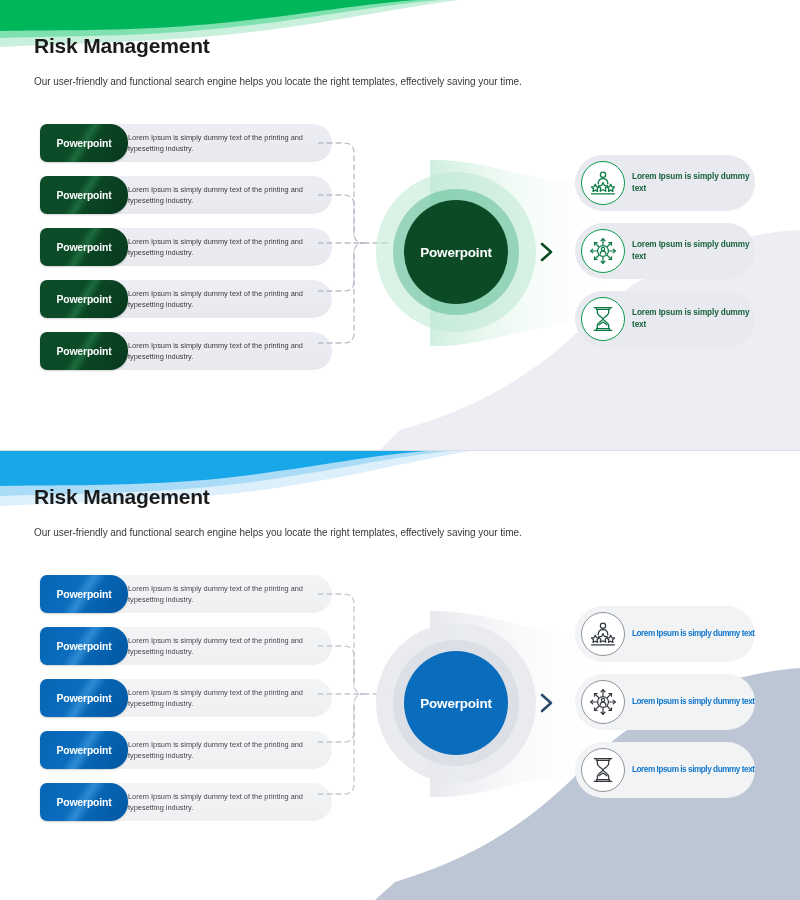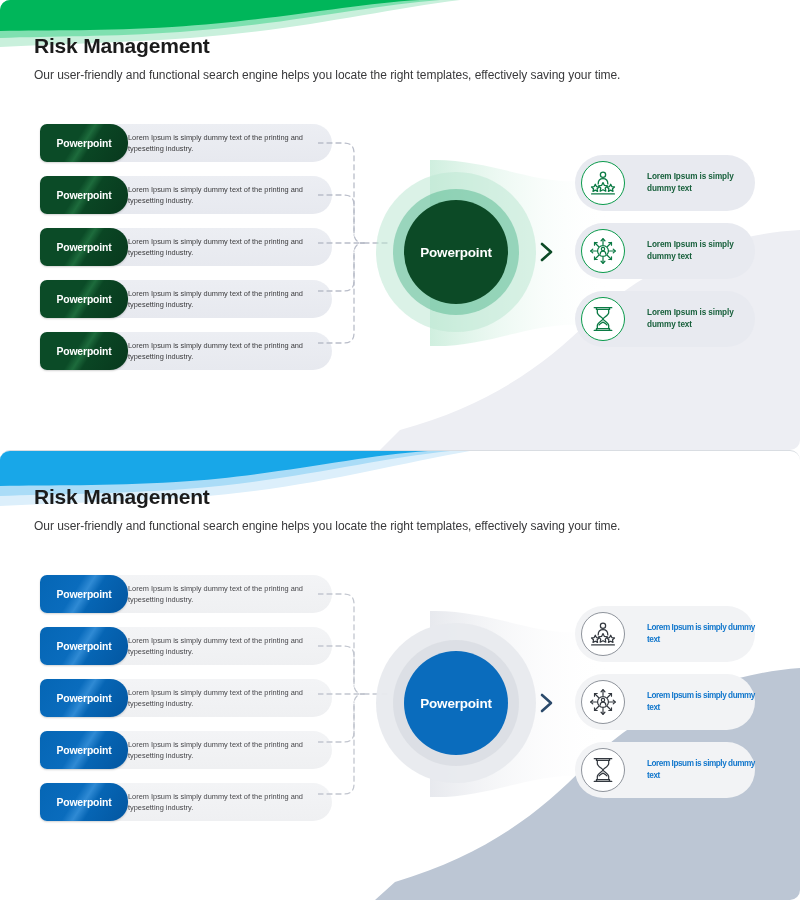--- a/index.html
+++ b/index.html
@@ -7,36 +7,35 @@
     width: 800px; height: 900px;
     background: #ffffff;
     font-family: "Liberation Sans", sans-serif;
     overflow: hidden;
   }
   .slide {
     position: relative;
     width: 800px; height: 450px;
     background: #ffffff;
     overflow: hidden;
-    border-radius: 10px;
   }
   .slide + .slide { border-top: 1px solid #d9dde2; }
 
   
   .wave-wrap { position: absolute; top: 0; left: 0; width: 800px; height: 60px; pointer-events: none; }
   .blob-wrap { position: absolute; right: 0; bottom: 0; width: 460px; height: 250px; pointer-events: none; }
 
   
   .hdr { position: absolute; left: 34px; top: 34px; width: 720px; }
   .hdr h1 {
     font-size: 21px; font-weight: bold; letter-spacing: -0.2px;
     color: #1b1b1b; line-height: 1.15;
   }
   .hdr p {
-    margin-top: 10px; font-size: 12px; color: #39393b; letter-spacing: -0.05px;
+    margin-top: 18px; font-size: 10px; color: #39393b; letter-spacing: -0.05px;
   }
 
   
   .pill-list { position: absolute; left: 40px; top: 124px; width: 292px; }
   .pill {
     position: relative; height: 38px; margin-bottom: 14px;
     display: flex; align-items: stretch;
   }
   .pill-body {
     position: absolute; left: 52px; top: 0; right: 0; height: 38px;
@@ -108,21 +107,21 @@
   .t-green .card { background: #e8eaf0; }
   .t-blue  .card { background: #f2f3f5; border: 0; }
   .card-ico {
     width: 44px; height: 44px; margin-left: 6px; flex: 0 0 44px;
     border-radius: 50%; background: #ffffff;
     display: flex; align-items: center; justify-content: center;
   }
   .t-green .card-ico { border: 1.6px solid #0b9b4c; }
   .t-blue  .card-ico { border: 1.4px solid #8f949c; }
   .card-txt {
-    margin-left: 22px; font-size: 8.2px; font-weight: bold; line-height: 1.5;
+    margin-left: 7px; font-size: 8.2px; font-weight: bold; line-height: 1.5;
     letter-spacing: -0.1px;
   }
   .t-green .card-txt { color: #18603c; }
   .t-blue  .card-txt { color: #1277cc; letter-spacing: -0.45px; }
 </style>
 </head>
 <body>
 
 <section class="slide t-green">
 

